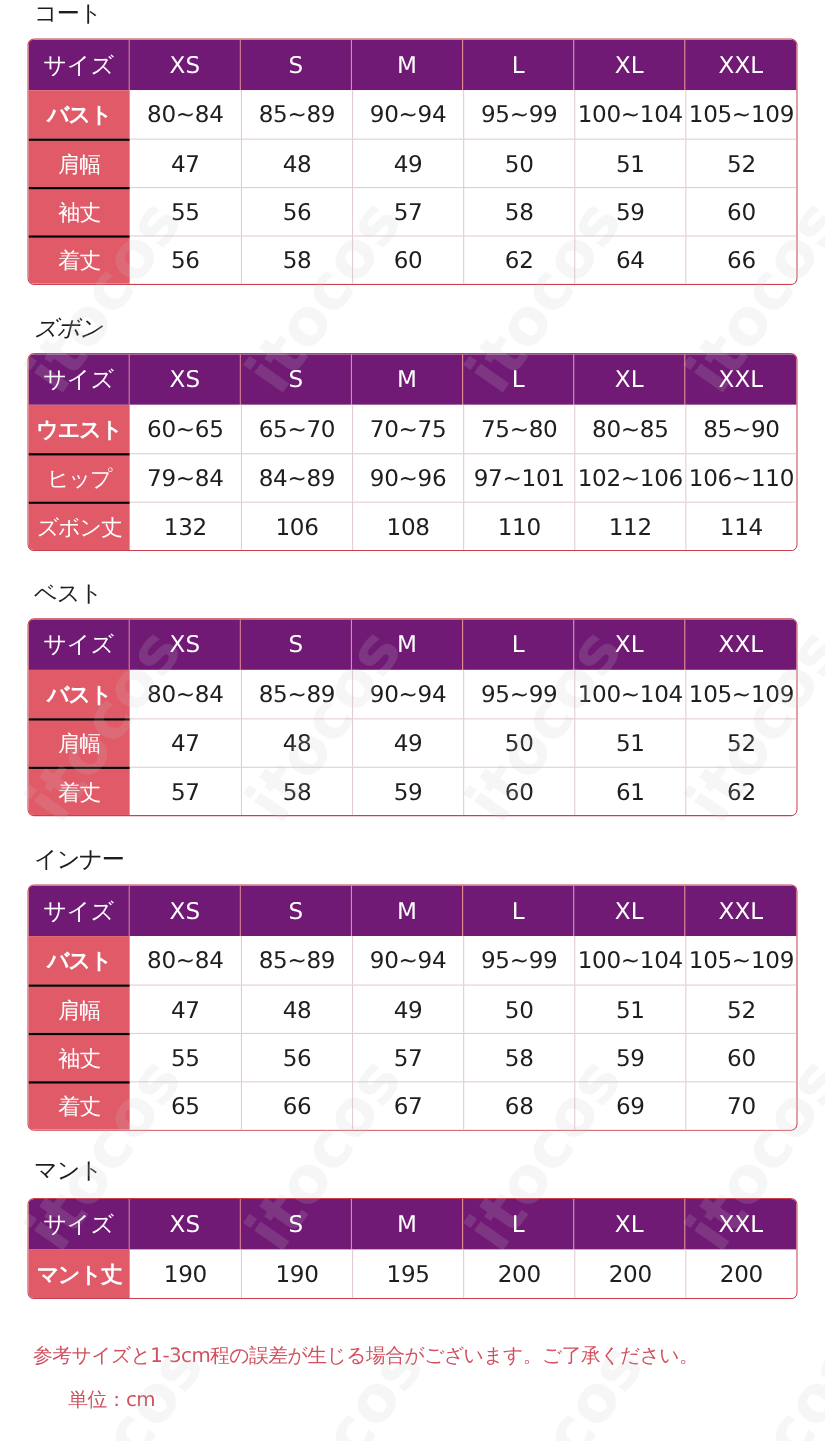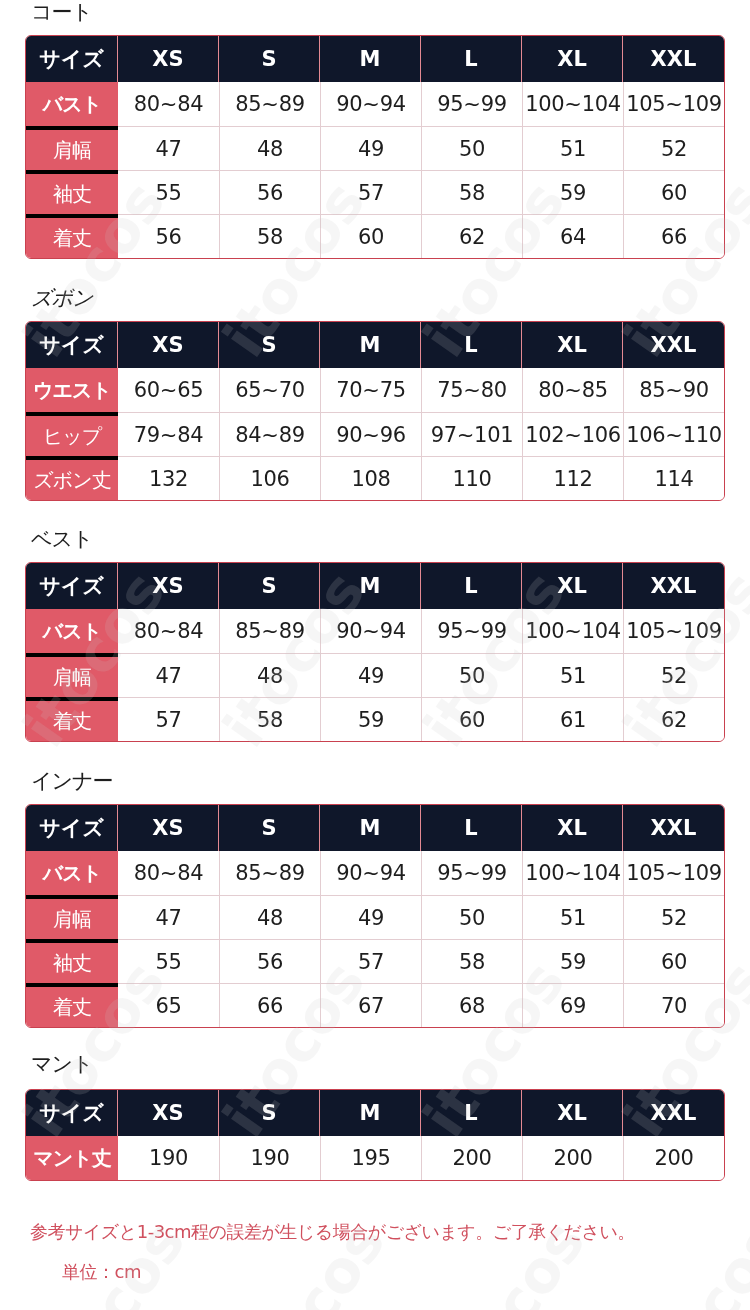--- a/index.html
+++ b/index.html
@@ -10,25 +10,25 @@
   .wm { position: absolute; font-family: "DejaVu Sans", sans-serif; font-weight: bold; font-size: 58px;
         color: rgba(200,200,200,0.16); transform: rotate(-55deg); transform-origin: left top; white-space: nowrap; }
 
   .section { position: absolute; left: 25px; width: 700px; }
   .section-title { position: absolute; left: 6px; font-size: 21px; color: #1e1e1e; line-height: 1; letter-spacing: -1px; }
 
   .size-table { position: absolute; left: 0; width: 700px; border-collapse: separate; border-spacing: 0;
                 border: 1px solid #c9414f; border-radius: 6px; overflow: hidden; table-layout: fixed; }
   .size-table col.c-label { width: 92px; }
   .size-table th, .size-table td { text-align: center; vertical-align: middle; font-size: 21px; }
-  .size-table thead th { background: #0f172a; color: #ffffff; font-weight: bold; height: 46px;
+  .size-table thead th { background: #701a75; color: #ffffff; font-weight: normal; height: 46px;
                          border-right: 1px solid #e48a93; }
   .size-table thead th:last-child { border-right: none; }
   .size-table tbody th.row-label { background: #e05a68; color: #ffffff; font-weight: normal; height: 44px;
-                                   border-top: 4px solid #000000; font-size: 20px; letter-spacing: -1px; }
+                                   border-top: 2px solid #000000; font-size: 20px; letter-spacing: -1px; }
   .size-table tbody tr:first-child th.row-label { border-top: none; font-weight: bold; }
   .size-table tbody td { background: #ffffff; color: #1e1e1e; height: 44px; border-left: 1px solid #e3cdd1;
                          border-top: 1px solid #e3cdd1; letter-spacing: -0.3px; white-space: nowrap; }
   .size-table tbody tr:first-child td { border-top: none; }
   .size-table tbody td:nth-child(2) { border-left: none; }
 
   .note { position: absolute; left: 30px; font-size: 18px; color: #d0505e; letter-spacing: -0.5px; }
 </style>
 </head>
 <body>

